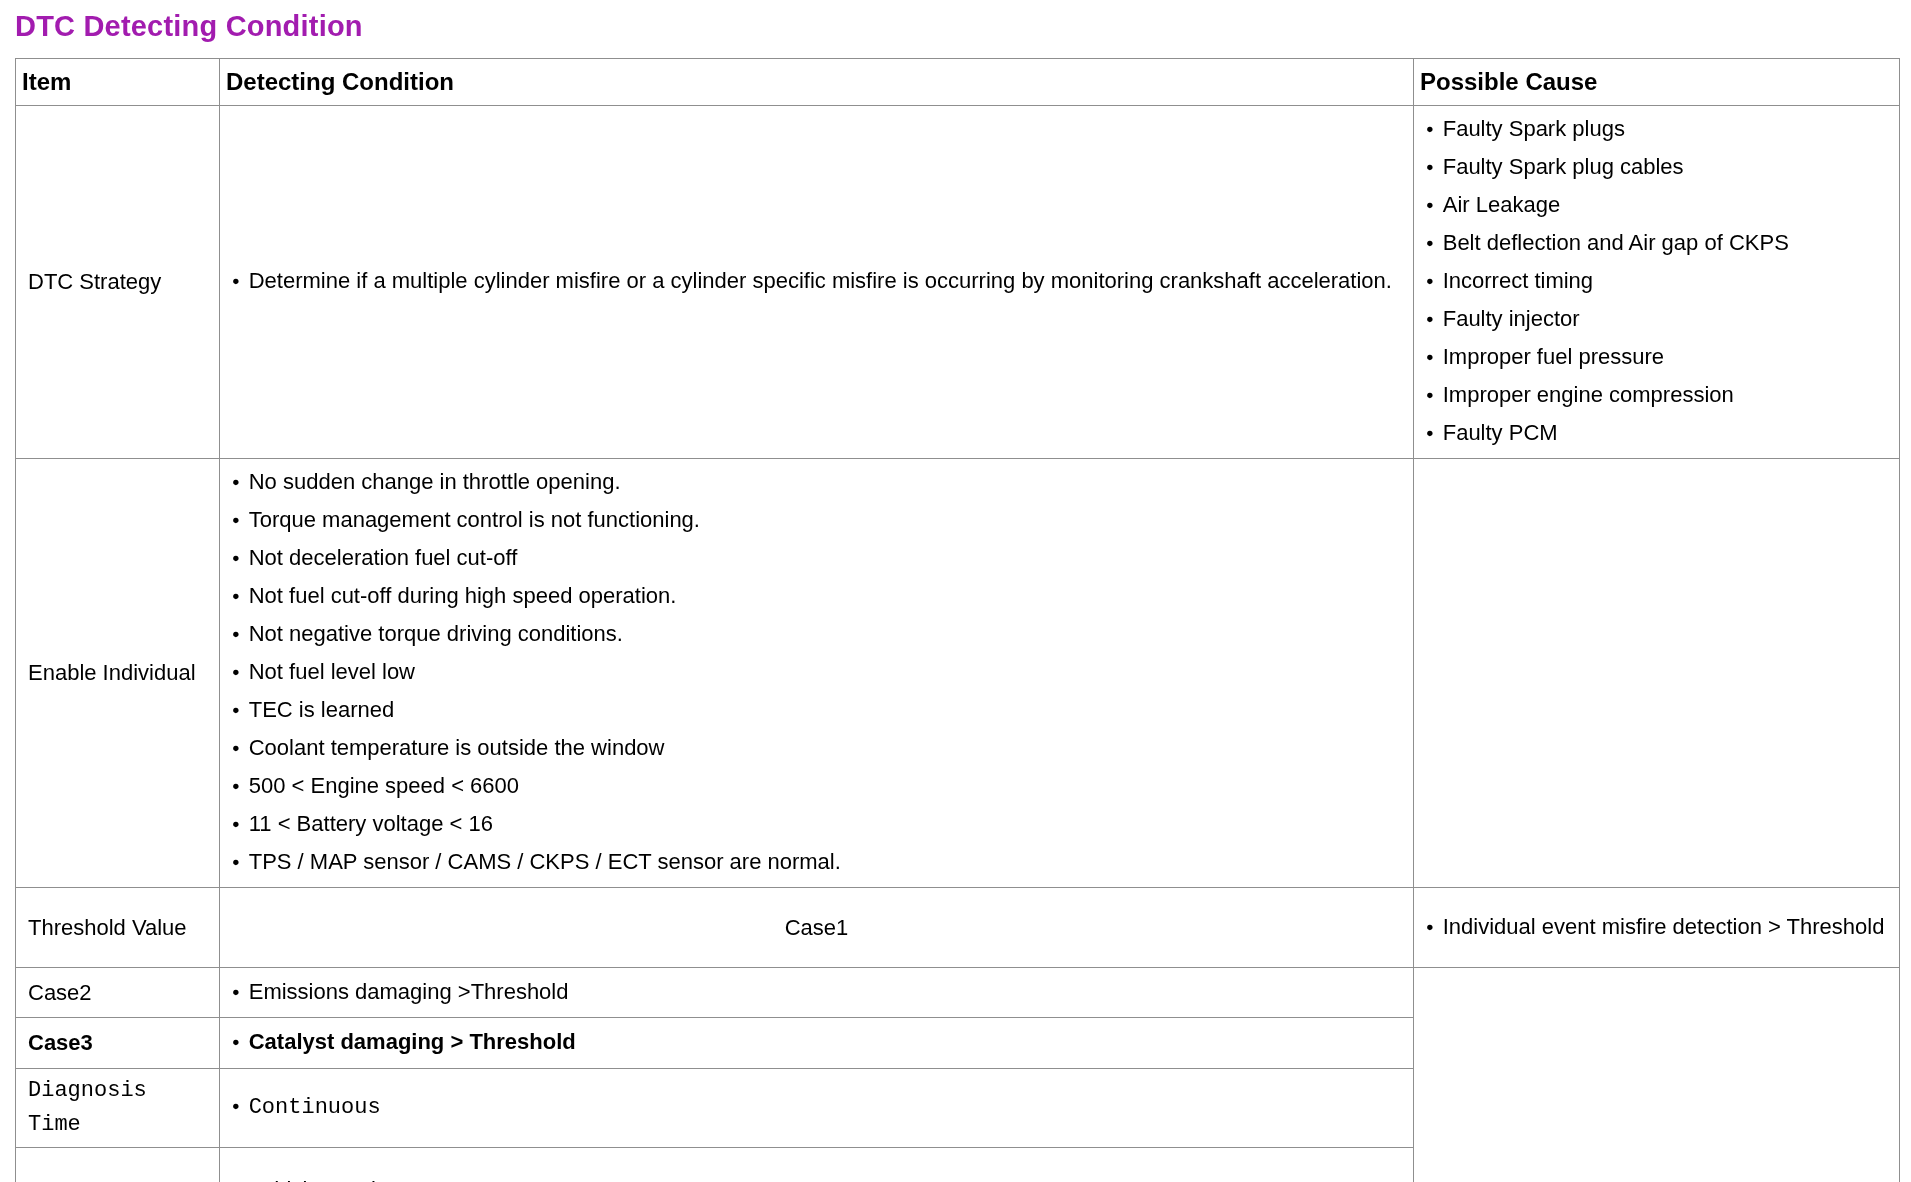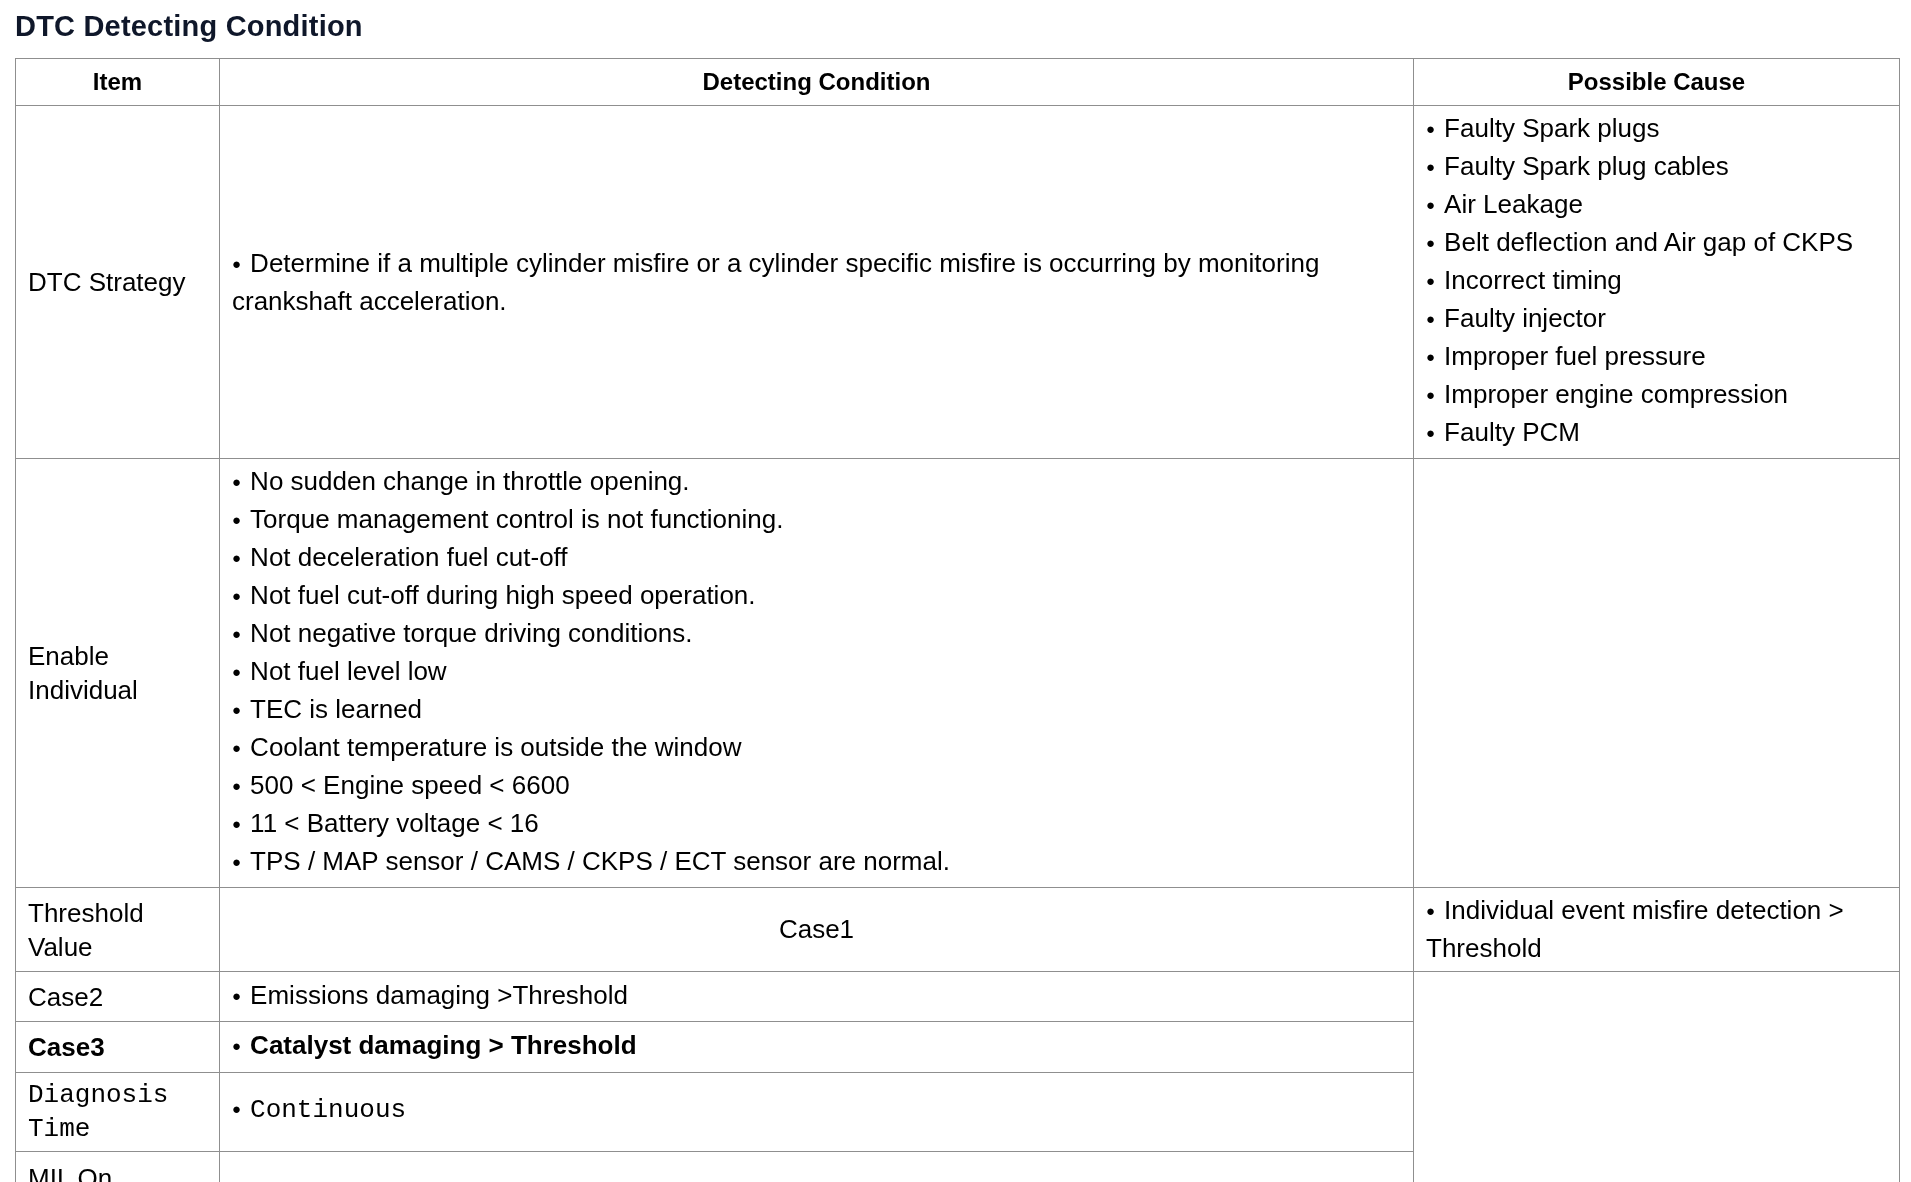--- a/index.html
+++ b/index.html
@@ -9,42 +9,42 @@
     background: #ffffff;
     width: 1911px;
     height: 1182px;
     font-family: "Liberation Sans", sans-serif;
     color: #000000;
   }
   .page {
     padding: 4px 10px 0 15px;
   }
   .doc-title {
-    color: #0f172a;
+    color: #a21caf;
     font-size: 29px;
     font-weight: bold;
     margin: 6px 0 15px 0;
     letter-spacing: 0.2px;
   }
   table.dtc-table {
     border-collapse: collapse;
     table-layout: fixed;
     width: 1884px;
     background: #ffffff;
   }
   table.dtc-table th,
   table.dtc-table td {
     border: 1px solid #8f8f8f;
-    font-size: 26px;
+    font-size: 22px;
     vertical-align: middle;
     padding: 5px 12px;
     overflow: hidden;
   }
   table.dtc-table th {
-    text-align: center;
+    text-align: left;
     font-weight: bold;
     font-size: 24px;
     padding: 4px 6px;
   }
   .row-header      { height: 47px; }
   .row-strategy    { height: 337px; }
   .row-enable      { height: 412px; }
   .row-threshold   { height: 80px; }
   .row-case2       { height: 50px; }
   .row-case3       { height: 51px; font-weight: bold; }

